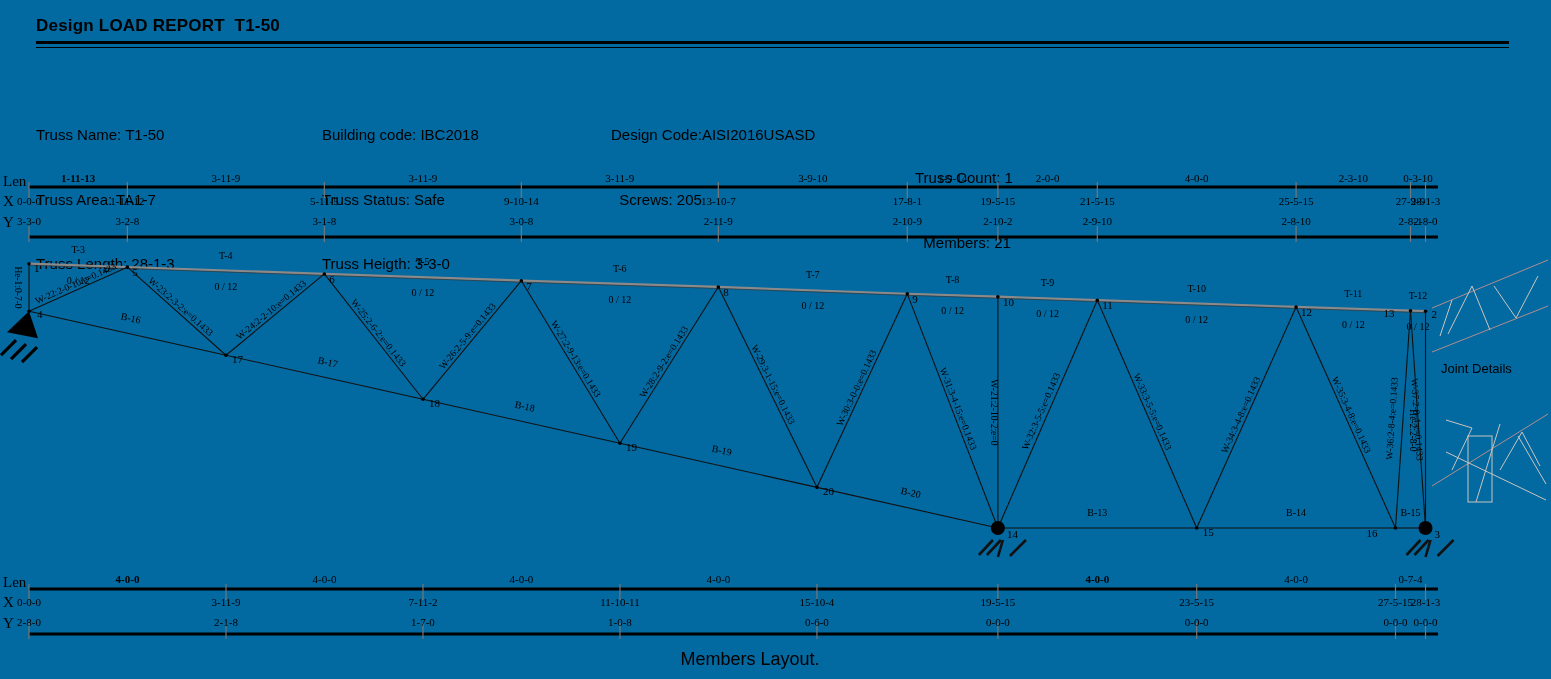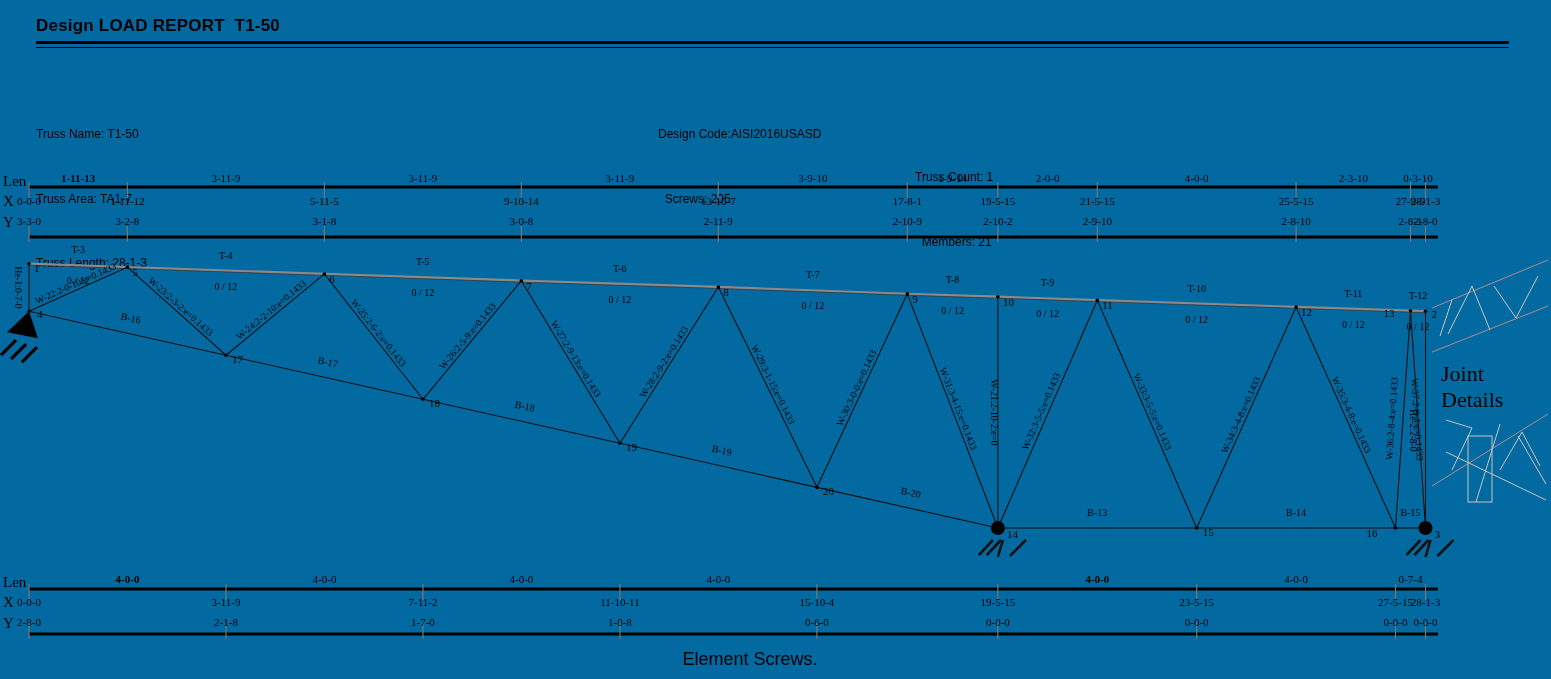--- a/index.html
+++ b/index.html
@@ -1,45 +1,50 @@
 <!DOCTYPE html>
 <html><head>
 <meta charset="utf-8">
 <style>
   html,body{margin:0;padding:0;background:#fff;}
   .page{position:relative;width:1551px;height:679px;background:#0369a1;overflow:hidden;
         font-family:"Liberation Sans",sans-serif;color:#000;}
   .title{position:absolute;left:36px;top:16px;font-size:17px;font-weight:bold;letter-spacing:.2px;white-space:pre;}
   .rule1{position:absolute;left:36px;top:41px;width:1473px;height:3px;background:#000;}
   .rule2{position:absolute;left:36px;top:47px;width:1473px;height:1px;background:#000;}
-  .infocol{position:absolute;top:81px;font-size:12px;line-height:21.5px;white-space:pre;}
-  .c1{left:36px}.c2{left:322px}.c3{left:658px}.c4{left:915px}.c5{left:1211px}
+  .infocol{position:absolute;top:81px;font-size:15px;line-height:21.5px;white-space:pre;}
+  .c1{left:36px}.c2{left:322px}.c3{left:611px}.c4{left:915px}.c5{left:1211px}
   svg{position:absolute;left:0;top:0;}
   .caption{position:absolute;left:600px;width:300px;top:649px;text-align:center;font-size:18px;}
-  .jointlbl{position:absolute;left:1441px;top:361px;font-family:Liberation Serif, serif;font-size:22px;}
+  .jointlbl{position:absolute;left:1441px;top:361px;font-family:Liberation Sans, sans-serif;font-size:13px;}
   text{font-family:"Liberation Serif",serif;fill:#000;}
   .hdr{font-size:15px;}
   .dim{font-size:11px;}
   .dimb{font-size:11px;font-weight:bold;}
   .nlab{font-size:11px;}
   .mlab{font-size:10px;}
   .wlab{font-size:9.5px;}
 </style>
 </head>
 <body>
 
 <div class="page">
   <div class="title">Design LOAD REPORT  T1-50</div>
   <div class="rule1"></div>
   <div class="rule2"></div>
 
   <div class="infocol c1">
     <div>Truss Name: T1-50</div>
     <div>Truss Area: TA1-7</div>
     <div>Truss Length: 28-1-3</div>
+  </div>
+  <div class="infocol c2">
+    <div>Building code: IBC2018</div>
+    <div>Truss Status: Safe</div>
+    <div>Truss Heigth: 3-3-0</div>
   </div>
   <div class="infocol c3">
     <div>Design Code:AISI2016USASD</div>
     <div>  Screws: 205</div>
   </div>
   <div class="infocol c4">
     <div></div>
     <div>Truss Count: 1</div>
     <div>  Members: 21</div>
   </div>
@@ -306,14 +311,14 @@
       <polyline points="1452,300 1440,336" fill="none" stroke="#c9c5c0" stroke-width="1"></polyline>
       <polyline points="1500,470 1522,432 1540,466" fill="none" stroke="#c9c5c0" stroke-width="1"></polyline>
       <polyline points="1452,470 1472,428 1446,420" fill="none" stroke="#c9c5c0" stroke-width="1"></polyline>
       <rect x="1468" y="436" width="24" height="66" fill="none" stroke="#c9c5c0" stroke-width="1"></rect>
       <line x1="1446" y1="452" x2="1546" y2="500" stroke="#c9c5c0" stroke-width="1"></line>
       <line x1="1500" y1="424" x2="1476" y2="502" stroke="#c9c5c0" stroke-width="1"></line>
       <line x1="1518" y1="436" x2="1546" y2="484" stroke="#c9c5c0" stroke-width="1"></line>
     </svg>
 
   <div class="jointlbl">Joint Details</div>
-  <div class="caption">Element Screws.</div>
+  <div class="caption">Members Layout.</div>
 </div>
 
 </body></html>

